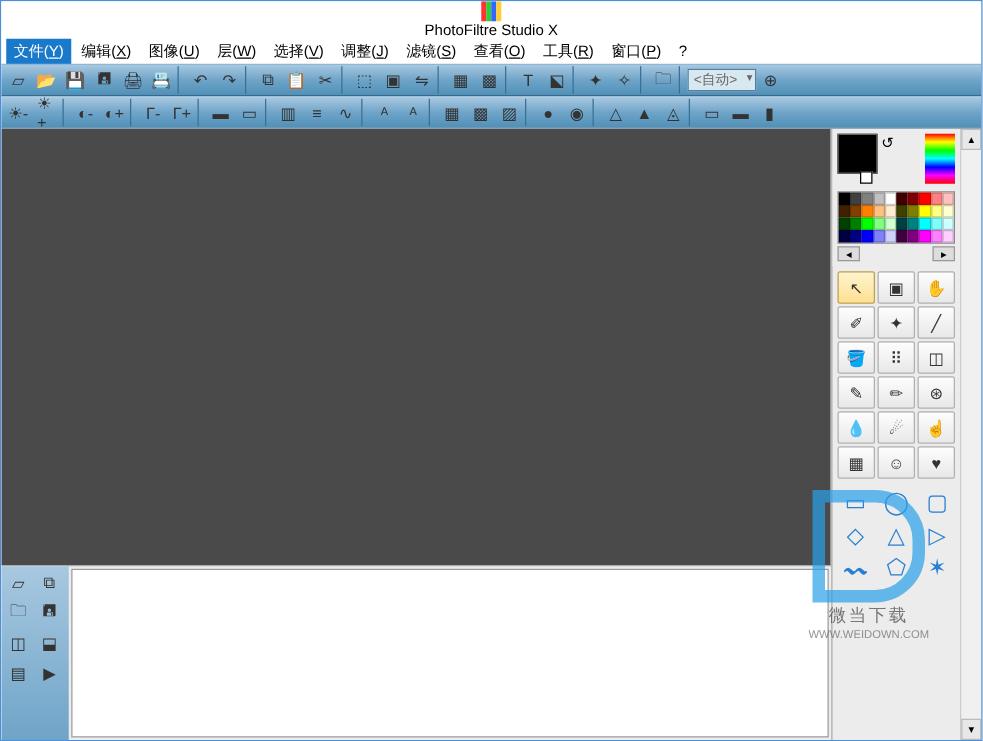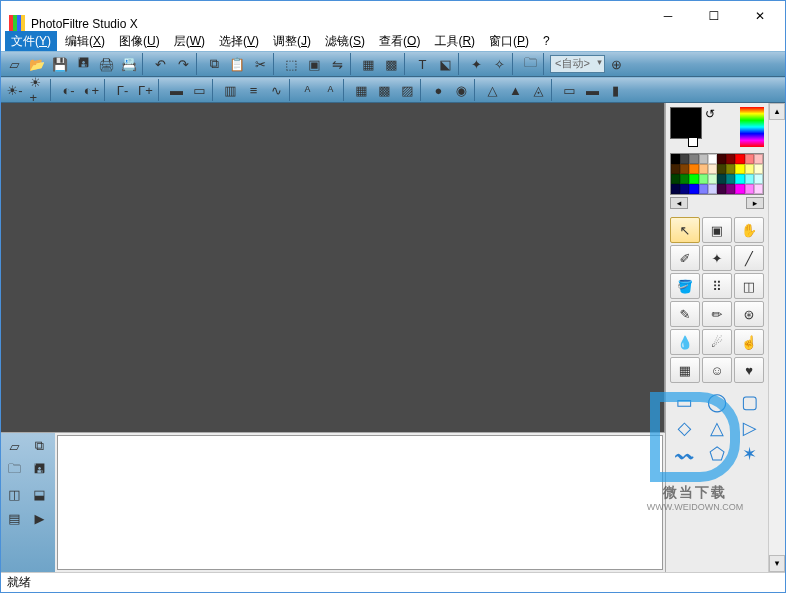--- a/index.html
+++ b/index.html
@@ -1,19 +1,19 @@
 <!DOCTYPE html>
 <html><head>
 <meta charset="utf-8">
 <style>
 * { margin: 0; padding: 0; box-sizing: border-box; font-family: "Microsoft YaHei", "Segoe UI", sans-serif; font-size: 12px; }
 body { width: 786px; height: 593px; background: #fff; display: flex; flex-direction: column; border: 1px solid #4a90d9; }
 
 
-.titlebar { height: 30px; background: #fff; display: flex; align-items: flex-end; padding: 0 2px; }
+.titlebar { height: 30px; background: #fff; display: flex; align-items: center; padding: 0 2px; flex-direction: column; }
 .app-icon { width: 16px; height: 16px; margin: 0 6px; display: inline-flex; }
 .app-icon span { width: 4px; height: 16px; }
 .title-text { flex: 1; color: #000; font-size: 12px; }
 .win-btns { display: flex; }
 .win-btn { width: 46px; height: 30px; display: flex; align-items: center; justify-content: center; color: #000; }
 
 
 .menubar { height: 20px; background: #fff; display: flex; align-items: center; padding: 0 4px; gap: 2px; }
 .menu-item { padding: 2px 6px; cursor: default; }
 .menu-item.active { background: #1979ca; color: #fff; }
@@ -62,21 +62,21 @@
 
 .right-scrollbar { width: 17px; background: #f0f0f0; border-left: 1px solid #ccc; display: flex; flex-direction: column; justify-content: space-between; }
 .sb-arrow { height: 17px; background: #e8e8e8; border: 1px solid #bbb; text-align: center; font-size: 9px; line-height: 15px; }
 
 
 .statusbar { height: 20px; background: #fff; border-top: 1px solid #ccc; display: flex; align-items: center; padding: 0 6px; }
 
 
 .watermark { position: absolute; right: 30px; bottom: 80px; width: 120px; height: 120px; opacity: 0.7; pointer-events: none; display: flex; flex-direction: column; align-items: center; justify-content: center; }
 .watermark .dlogo { width: 90px; height: 90px; border: 10px solid #2aa0e8; border-radius: 0 40px 40px 0; border-left: 10px solid #2aa0e8; position: relative; }
-.watermark .dtext { font-size: 14px; color: #444; letter-spacing: 2px; margin-top: 2px; font-weight: bold; }
+.watermark .dtext { font-size: 14px; color: #444; letter-spacing: 2px; margin-top: 2px; }
 .watermark .durl { font-size: 9px; color: #666; }
 
 .wrapper { position: relative; width: 100%; height: 100%; display: flex; flex-direction: column; }
 </style>
 </head>
 <body>
 
 <div class="wrapper">
 
 <div class="titlebar">
@@ -427,23 +427,20 @@
           <div class="shape-item" style="color: rgb(42, 128, 208); font-size: 18px;">✶</div>
         </div>
   </div>
 
   <div class="right-scrollbar">
     <div class="sb-arrow">▴</div>
     <div class="sb-arrow">▾</div>
   </div>
 </div>
 
-<div class="statusbar">
-  <span>就绪</span>
-</div>
 
 <div class="watermark">
   <div class="dlogo"></div>
   <div class="dtext">微当下载</div>
   <div class="durl">WWW.WEIDOWN.COM</div>
 </div>
 
 </div>
 
 </body></html>

